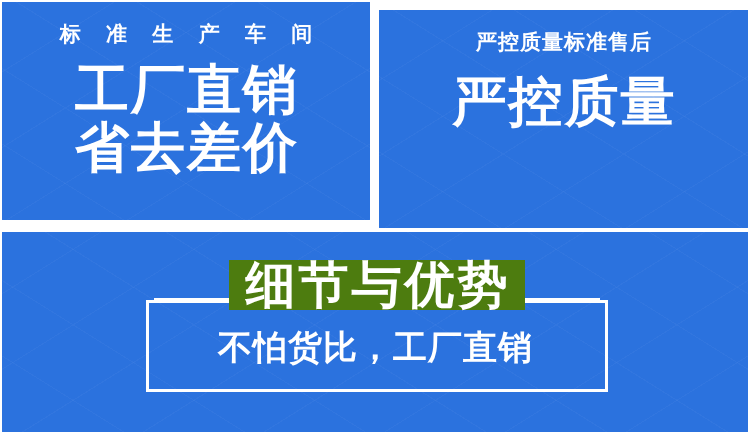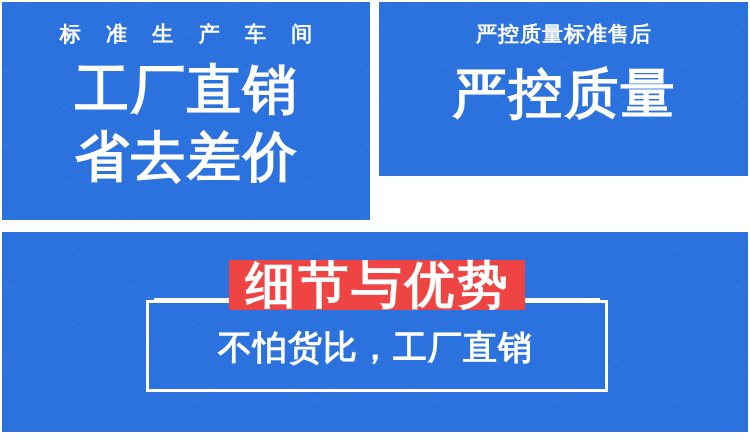--- a/index.html
+++ b/index.html
@@ -30,21 +30,21 @@
     position: absolute;
     inset: 0;
     background-image:
       repeating-linear-gradient(32deg, rgba(255,255,255,0.030) 0px, rgba(255,255,255,0.030) 1px, rgba(0,0,0,0) 1px, rgba(0,0,0,0) 64px),
       repeating-linear-gradient(-32deg, rgba(255,255,255,0.030) 0px, rgba(255,255,255,0.030) 1px, rgba(0,0,0,0) 1px, rgba(0,0,0,0) 64px);
     pointer-events: none;
   }
 
   
   #panel-left  { left: 2px;   top: 2px; width: 368px; height: 218px; }
-  #panel-right { left: 379px; top: 2px; width: 369px; height: 174px; }
+  #panel-right { left: 379px; top: 10px; width: 369px; height: 218px; }
 
   .panel-inner {
     position: relative;
     z-index: 2;
     height: 100%;
     display: flex;
     flex-direction: column;
     align-items: center;
     justify-content: flex-start;
     padding-top: 22px;
@@ -64,21 +64,21 @@
   .headline {
     color: #ffffff;
     font-size: 54px;
     font-weight: bold;
     line-height: 1.08;
     letter-spacing: 2px;
     text-indent: 2px;
     white-space: nowrap;
   }
   #head-left-1  { margin-top: 16px; }
-  #head-left-2  { margin-top: 9px; }
+  #head-left-2  { margin-top: 0; }
   #head-right-1 { margin-top: 16px; }
   #head-right-2 { margin-top: 20px; }
 
   
   #panel-bottom {
     left: 2px;
     top: 232px;
     width: 746px;
     height: 200px;
   }
@@ -120,21 +120,21 @@
     font-size: 50px;
     font-weight: bold;
     line-height: 1;
     letter-spacing: 3px;
     text-indent: 3px;
     white-space: nowrap;
   }
   
   #bottom-title span {
     display: inline-block;
-    background: #ef4444;
+    background: #4d7c0f;
     padding: 0 14px;
   }
 
   #bottom-sub {
     position: absolute;
     left: 0;
     right: 0;
     top: 98px;
     text-align: center;
     color: #ffffff;

